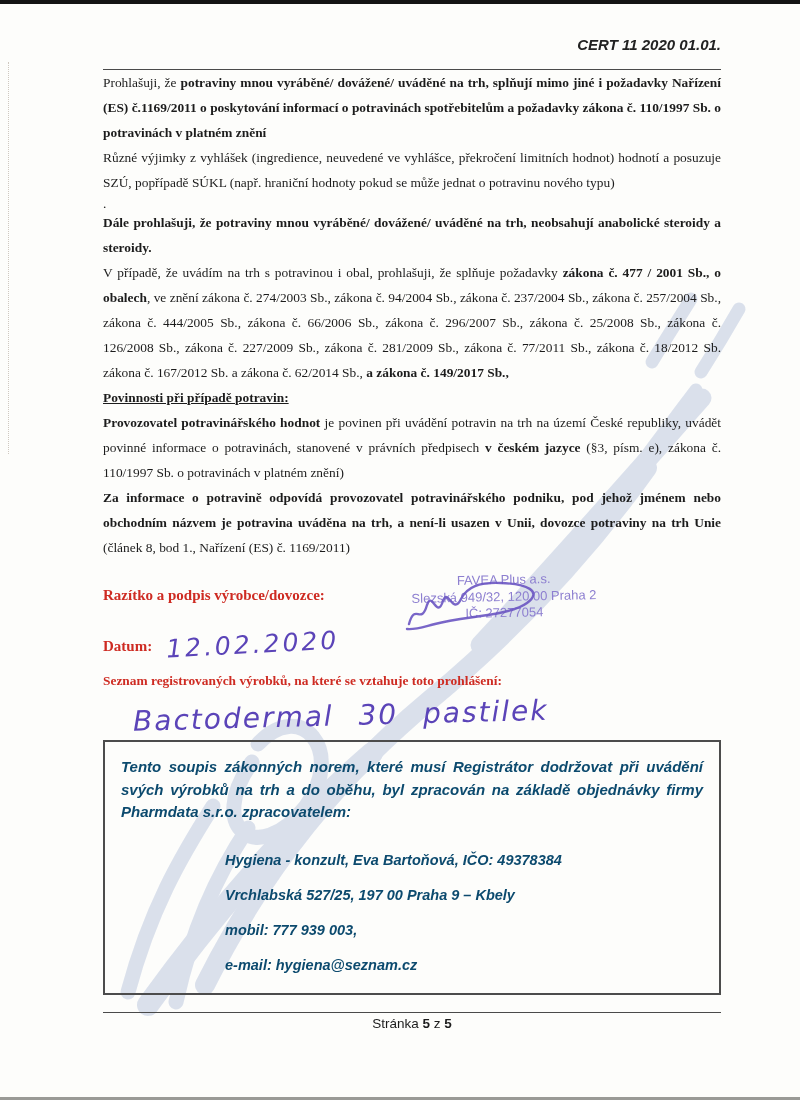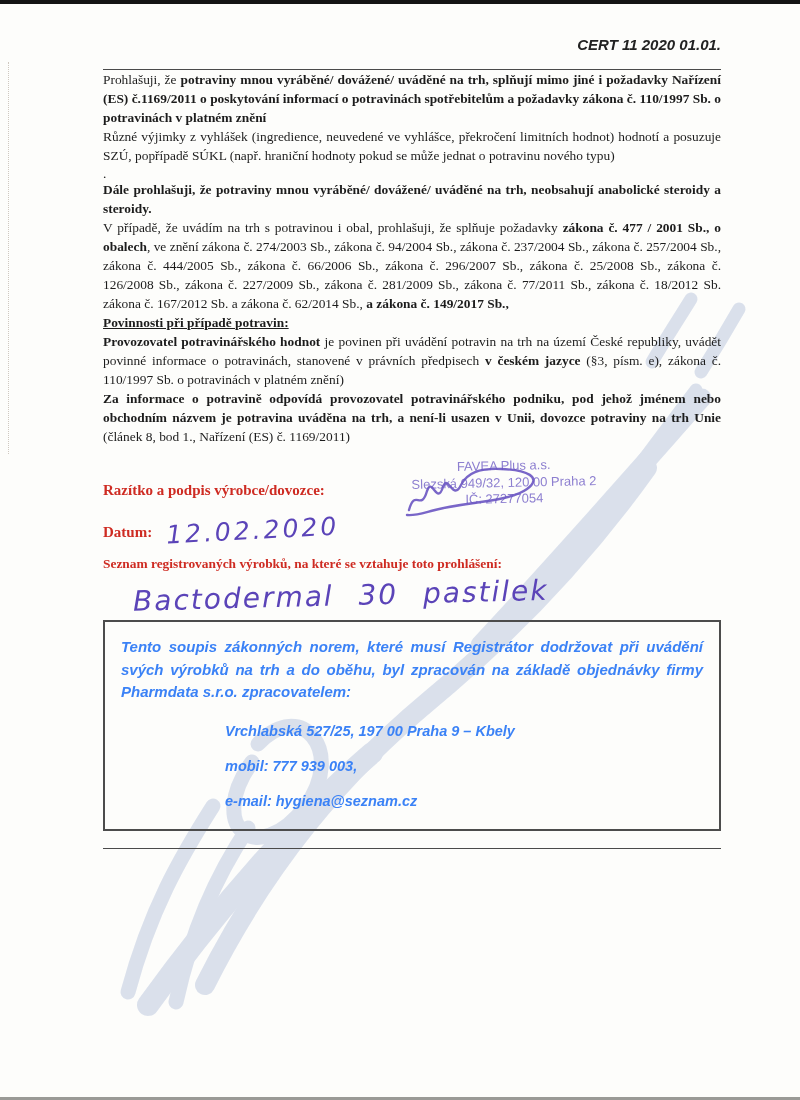--- a/index.html
+++ b/index.html
@@ -9,46 +9,46 @@
     font-family:"Liberation Serif", serif;color:#1c1c1c;
   }
   .edge-top{position:absolute;top:0;left:0;width:800px;height:4px;background:#141414;}
   .edge-bottom{position:absolute;bottom:0;left:0;width:800px;height:3px;background:#9a9a96;}
   .margin-dots{position:absolute;left:8px;top:62px;height:392px;width:0;border-left:1px dotted #cfc8c0;}
   .watermark{position:absolute;left:0;top:0;z-index:0;pointer-events:none;}
   .content{position:absolute;left:103px;top:0;width:618px;z-index:1;}
   .doc-code{margin-top:36px;text-align:right;font-family:"Liberation Sans",sans-serif;
     font-style:italic;font-weight:bold;font-size:15px;color:#222;}
   .rule{border:none;border-top:1.5px solid #4a4a4a;margin:16px 0 0 0;}
-  p.para{font-size:13.4px;line-height:19px;text-align:justify;margin:0;}
+  p.para{font-size:13.4px;line-height:25px;text-align:justify;margin:0;}
   .b{font-weight:bold;}
   .mt-first{margin-top:44px;}
   .mt-p2{margin-top:14px;}
   .dotline{margin:2px 0 0 0;font-size:13.4px;line-height:13px;}
   .mt-p3{margin-top:5px;}
   .mt-p4{margin-top:17px;}
   .heading-u{margin-top:21px;font-size:13.8px;font-weight:bold;text-decoration:underline;}
   .mt-p5{margin-top:20px;}
   .sig-area{position:relative;margin-top:12px;height:56px;}
   .red{color:#ce2b22;font-weight:bold;font-size:15px;}
-  .stamp-label{position:absolute;left:0;top:24px;}
+  .stamp-label{position:absolute;left:0;top:15px;}
   .stamp{position:absolute;left:276px;top:0;width:250px;text-align:center;
     font-family:"Liberation Sans",sans-serif;font-size:13px;line-height:16.5px;
     color:#8d7fd0;transform:rotate(-1.2deg);}
   .sig-svg{position:absolute;left:300px;top:6px;}
   .datum-row{margin-top:0;height:40px;}
   .hand{font-family:"DejaVu Sans",sans-serif;font-style:italic;color:#5b44b8;}
   .hand-date{display:inline-block;font-size:25px;letter-spacing:3px;
     transform:rotate(-3deg) translateY(2px);margin-left:10px;}
   .seznam{margin-top:10px;}
   .hand-products{margin:4px 0 0 30px;font-size:28px;letter-spacing:2px;
     transform:rotate(-1.5deg);word-spacing:14px;}
   .info-box{margin-top:10px;border:2px solid #4c4c4c;padding:14px 16px 20px 16px;
     font-family:"Liberation Sans",sans-serif;font-style:italic;font-weight:bold;
-    color:#3b82f6;background:transparent;}
+    color:#0c4a6e;background:transparent;}
   .box-intro{font-size:15px;line-height:22.5px;text-align:justify;margin:0;}
   .box-line{font-size:14.5px;margin:19px 0 0 104px;}
   .box-line.first{margin-top:28px;}
   .footer-rule{border:none;border-top:1.5px solid #4a4a4a;margin:17px 0 0 0;}
   .footer-text{margin-top:3px;text-align:center;font-family:"Liberation Sans",sans-serif;
     font-size:13.5px;color:#1c1c1c;}
 </style>
 </head>
 <body>
 
@@ -108,21 +108,23 @@
       <span class="red">Datum:</span>
       <span class="hand hand-date">12.02.2020</span>
     </div>
 
     <p class="para red seznam">Seznam registrovaných výrobků, na které se vztahuje toto prohlášení:</p>
 
     <div class="hand hand-products">Bactodermal 30 pastilek</div>
 
     <div class="info-box">
       <p class="box-intro">Tento soupis zákonných norem, které musí Registrátor dodržovat při uvádění svých výrobků na trh a do oběhu, byl zpracován na základě objednávky firmy Pharmdata s.r.o. zpracovatelem:</p>
+      <div class="box-line first">Hygiena - konzult, Eva Bartoňová, IČO:  49378384</div>
       <div class="box-line">Vrchlabská 527/25, 197 00   Praha 9 – Kbely</div>
       <div class="box-line">mobil: 777 939 003,</div>
       <div class="box-line">e-mail: hygiena@seznam.cz</div>
     </div>
 
     <hr class="footer-rule">
+    <div class="footer-text"><span>Stránka</span>&nbsp;<span class="b">5</span>&nbsp;<span>z</span>&nbsp;<span class="b">5</span></div>
 
   </div>
 </div>
 
 </body></html>

